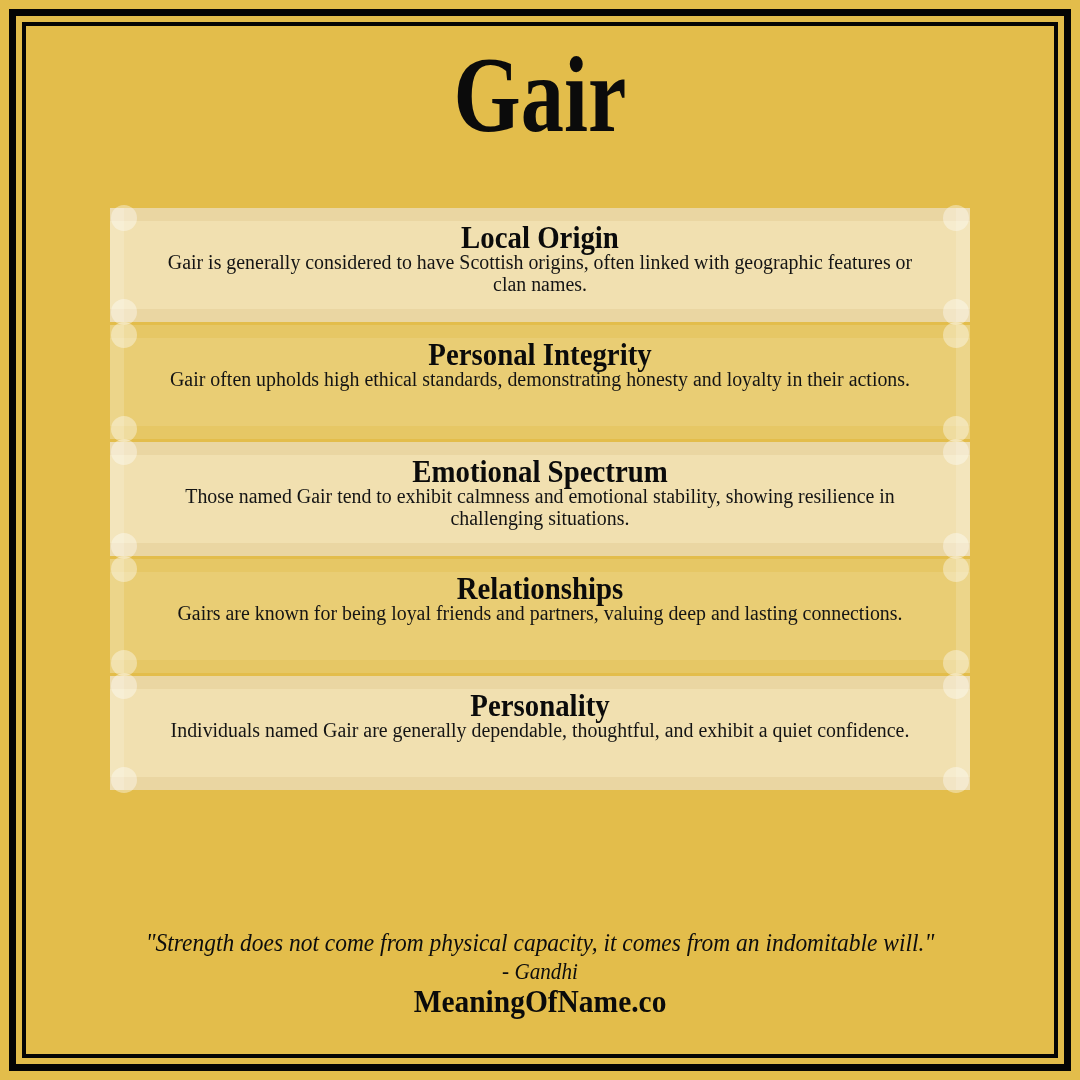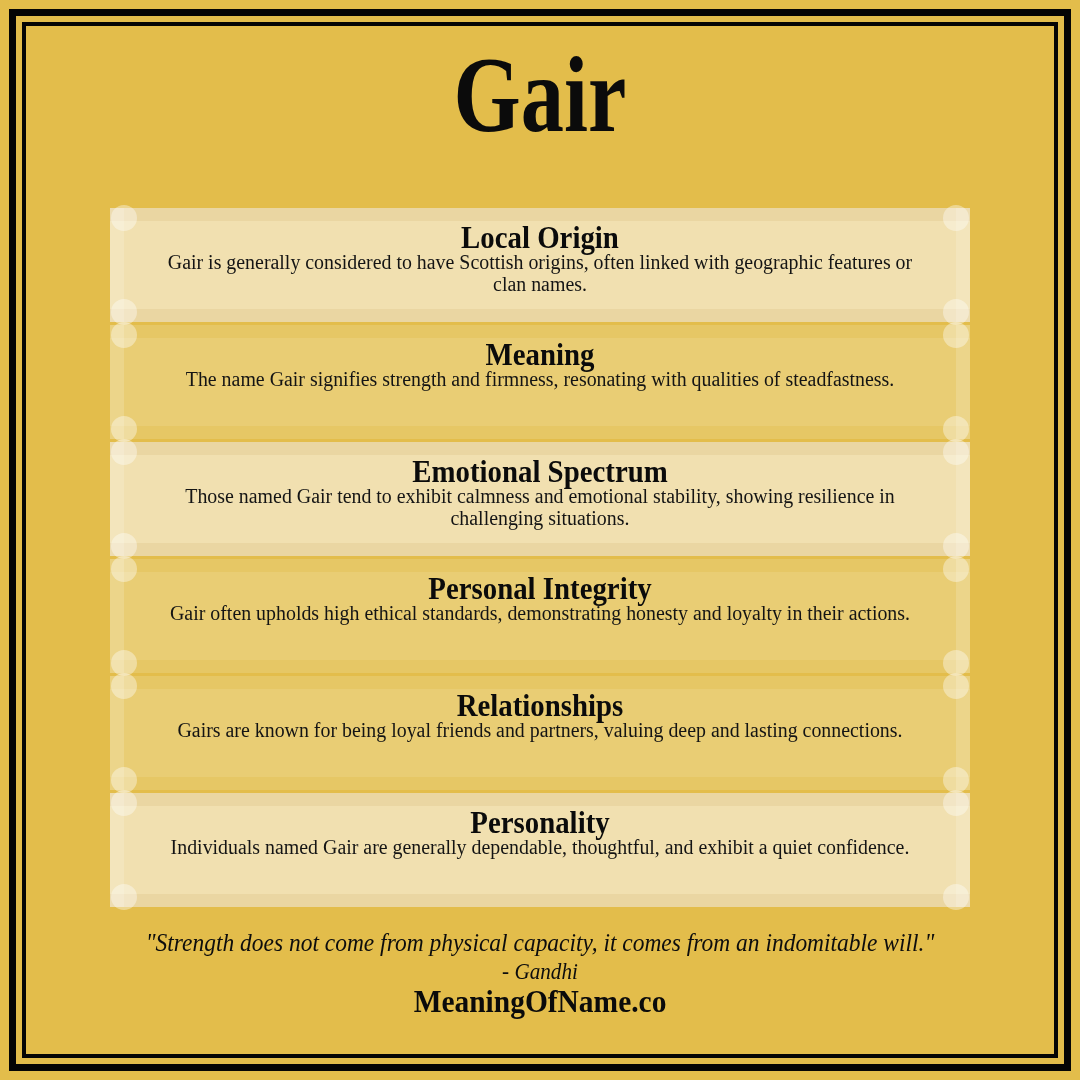--- a/index.html
+++ b/index.html
@@ -230,52 +230,37 @@
           <div class="slab"></div>
           <div class="band top"></div>
           <div class="band bot"></div>
           <div class="edge l"></div>
           <div class="edge r"></div>
           <div class="dot tl"></div>
           <div class="dot tr"></div>
           <div class="dot bl"></div>
           <div class="dot br"></div>
           <div class="card-text">
-            <div class="card-heading">Meaning</div>
-            <div class="card-body">The name Gair signifies strength and firmness, resonating with qualities of steadfastness.</div>
+            <div class="card-heading">Personal Integrity</div>
+            <div class="card-body">Gair often upholds high ethical standards, demonstrating honesty and loyalty in their actions.</div>
           </div>
         </div>
         <div class="card light">
           <div class="slab"></div>
           <div class="band top"></div>
           <div class="band bot"></div>
           <div class="edge l"></div>
           <div class="edge r"></div>
           <div class="dot tl"></div>
           <div class="dot tr"></div>
           <div class="dot bl"></div>
           <div class="dot br"></div>
           <div class="card-text">
             <div class="card-heading">Emotional Spectrum</div>
             <div class="card-body">Those named Gair tend to exhibit calmness and emotional stability, showing resilience in challenging situations.</div>
-          </div>
-        </div>
-        <div class="card dark">
-          <div class="slab"></div>
-          <div class="band top"></div>
-          <div class="band bot"></div>
-          <div class="edge l"></div>
-          <div class="edge r"></div>
-          <div class="dot tl"></div>
-          <div class="dot tr"></div>
-          <div class="dot bl"></div>
-          <div class="dot br"></div>
-          <div class="card-text">
-            <div class="card-heading">Personal Integrity</div>
-            <div class="card-body">Gair often upholds high ethical standards, demonstrating honesty and loyalty in their actions.</div>
           </div>
         </div>
         <div class="card dark">
           <div class="slab"></div>
           <div class="band top"></div>
           <div class="band bot"></div>
           <div class="edge l"></div>
           <div class="edge r"></div>
           <div class="dot tl"></div>
           <div class="dot tr"></div>

